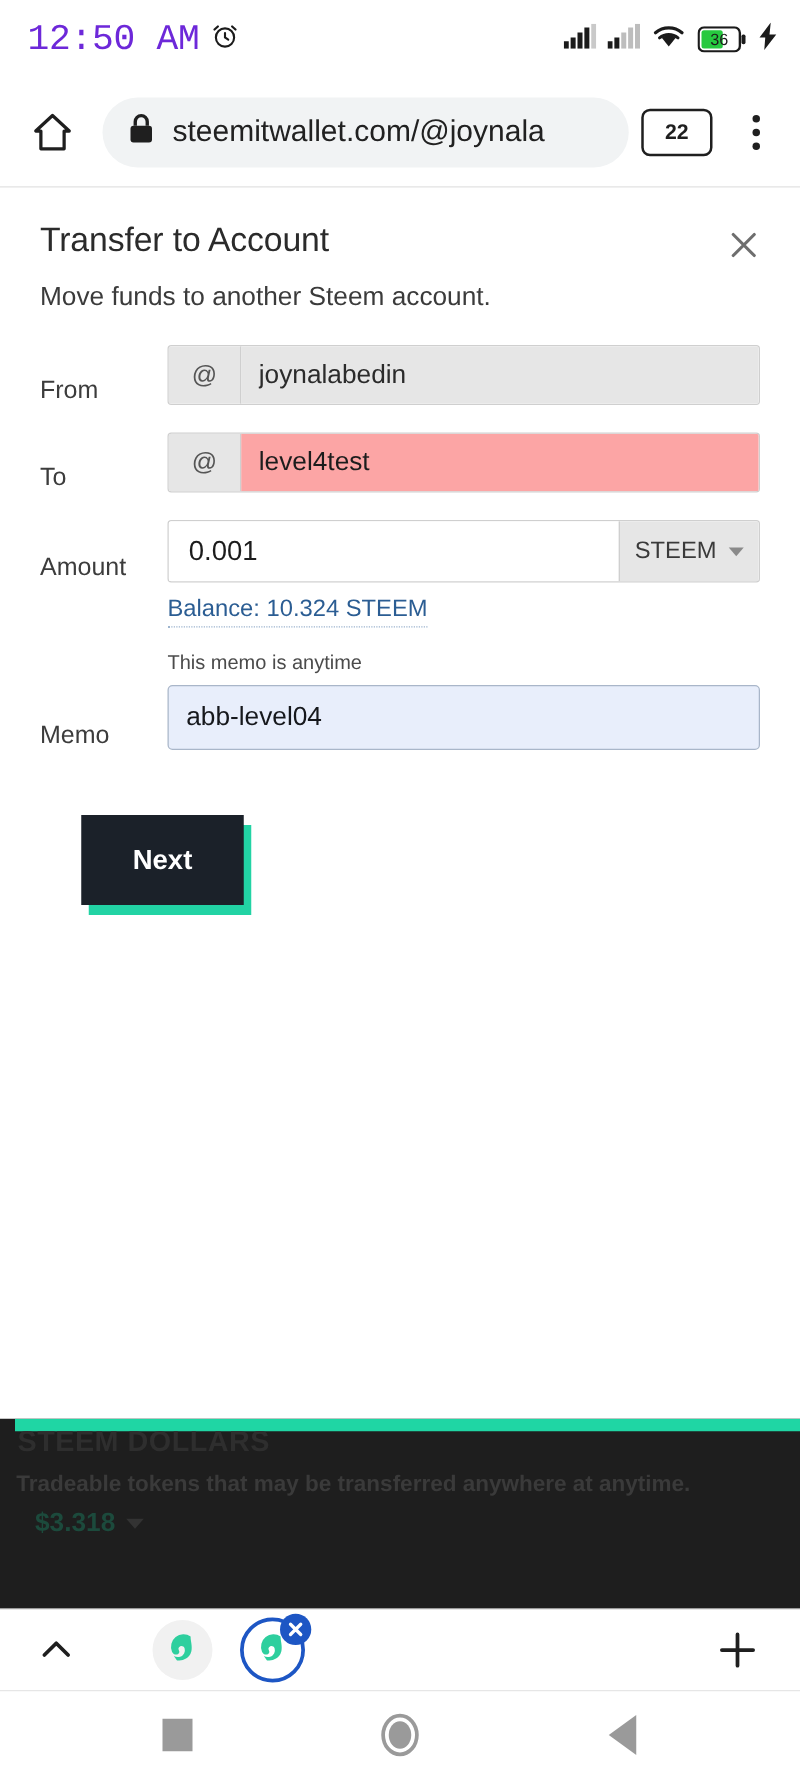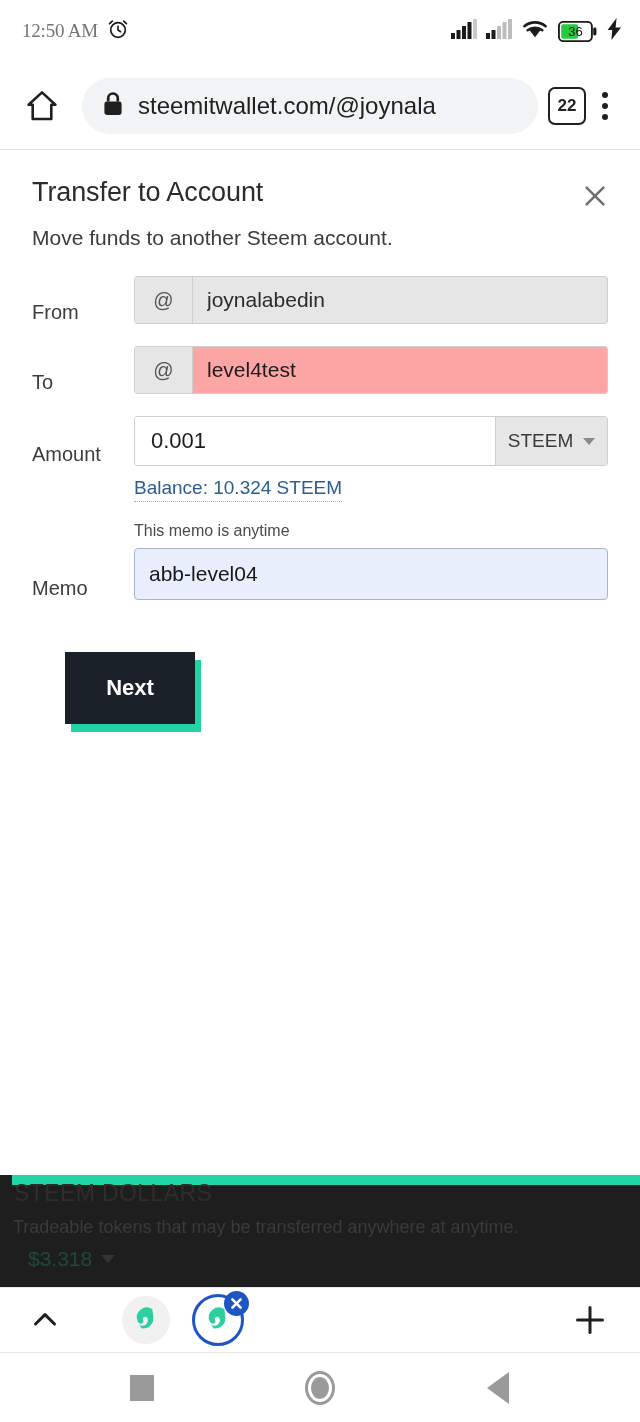--- a/index.html
+++ b/index.html
@@ -31,24 +31,24 @@
     align-items: center;
     justify-content: space-between;
     padding: 0 18px 0 22px;
   }
   .status-left {
     display: flex;
     align-items: center;
     gap: 8px;
   }
   .status-clock {
-    font-size: 19px;
-    color: #737373;
+    font-size: 29px;
+    color: #6d28d9;
     letter-spacing: -0.2px;
-    font-family: Liberation Serif, serif;
+    font-family: Liberation Mono, monospace;
   }
   .alarm-icon { display: block; }
   .status-right {
     display: flex;
     align-items: center;
     gap: 9px;
   }
   .battery-wrap { position: relative; display: flex; align-items: center; }
   .battery-txt {
     position: absolute;
@@ -91,28 +91,28 @@
   .lock-icon { flex: 0 0 auto; margin-right: 14px; display:block; }
   .url-text {
     font-size: 24px;
     color: #212121;
     white-space: nowrap;
     overflow: hidden;
     font-family: "Liberation Sans", sans-serif;
   }
   .tab-count {
     flex: 0 0 auto;
-    width: 38px; height: 38px;
+    width: 57px; height: 38px;
     border: 2.6px solid #1f1f1f;
     border-radius: 7px;
     display: flex; align-items: center; justify-content: center;
     font-size: 17px;
     font-weight: bold;
     color: #1f1f1f;
-    margin-right: 4px;
+    margin-right: 20px;
     font-family: "Liberation Sans", sans-serif;
   }
   .kebab {
     flex: 0 0 auto;
     width: 30px; height: 44px;
     display: flex; flex-direction: column;
     align-items: center; justify-content: center;
     gap: 5px;
     margin-right: 4px;
   }
@@ -299,25 +299,26 @@
     color: #ffffff;
     font-size: 22px;
     font-weight: bold;
     cursor: pointer;
     font-family: "Liberation Sans", sans-serif;
   }
 
   
   .dim-card {
     position: absolute;
-    left: 0; top: 1024px;
+    left: 0; top: 984px;
     width: 640px;
     height: 160px;
     background: #1e1e1e;
     overflow: hidden;
+    font-weight: bold;
   }
   .dim-accent {
     position: absolute;
     left: 12px; top: 0;
     width: 628px; height: 10px;
     background: #1fd6a4;
   }
   .dim-title {
     position: absolute;
     left: 14px; top: 5px;

